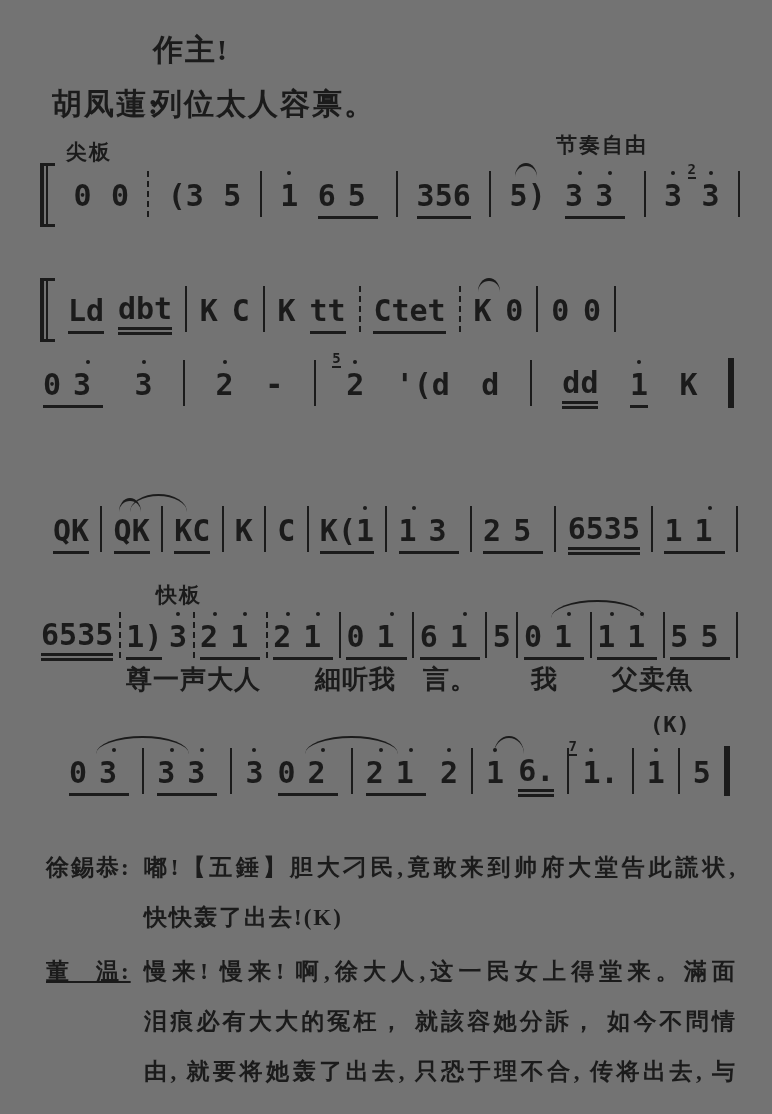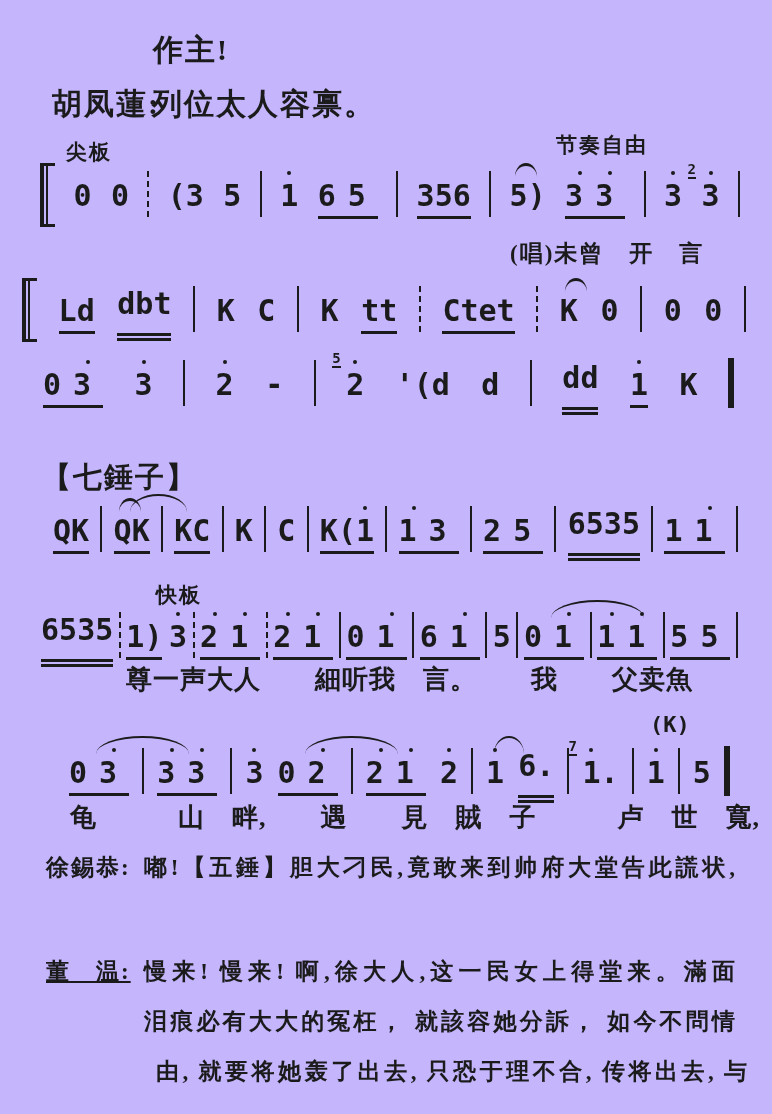--- a/index.html
+++ b/index.html
@@ -1,39 +1,39 @@
 <!DOCTYPE html>
 <html><head>
 <meta charset="utf-8">
 <title>score</title>
 <style>
   html,body{margin:0;padding:0;background:#e8e6e1;}
   .page{
     position:relative;width:772px;height:1114px;margin:0 auto;
-    background:#c4b5fd;color:#1b1b1b;overflow:hidden;
+    background:#737373;color:#1b1b1b;overflow:hidden;
     font-family:"Liberation Serif","DejaVu Serif",serif;
   }
   .abs{position:absolute;}
   .cn{font-family:"Liberation Serif","DejaVu Serif",serif;font-weight:bold;letter-spacing:2px;white-space:pre;}
   .small-label{font-size:21px;}
   .big{font-size:30px;}
   .dlg{font-size:23px;line-height:1.2;}
   .just{width:592px;text-align:justify;text-align-last:justify;letter-spacing:1px;}
   .lyric{font-size:26px;font-weight:bold;white-space:pre;letter-spacing:1px;}
 
   
   .mline{
     position:absolute;display:flex;align-items:center;justify-content:space-between;
     height:66px;font-family:"DejaVu Sans Mono","Liberation Mono",monospace;
     font-weight:bold;font-size:30px;
   }
   .mline .note{position:relative;display:inline-block;padding:0 1px;}
   .mline .txt{display:inline-block;padding-bottom:3px;border-bottom:3px solid transparent;}
   .mline .note.u1 .txt{border-bottom:3px solid #1b1b1b;}
-  .mline .note.u2 .txt{border-bottom:8px double #1b1b1b;padding-bottom:12px;}
+  .mline .note.u2 .txt{border-bottom:8px double #1b1b1b;padding-bottom:1px;}
   .mline .note.sp .txt{letter-spacing:12px;}
   .mline .ch{position:relative;display:inline-block;}
   .mline .ch.hi::before{
     content:"";position:absolute;top:-7px;left:50%;transform:translateX(-50%);
     width:4px;height:4px;background:#1b1b1b;border-radius:50%;
   }
   .mline .cap{
     position:absolute;top:-15px;left:6px;width:22px;height:11px;
     border-top:3px solid #1b1b1b;border-radius:50% 50% 0 0/100% 100% 0 0;
   }
@@ -82,23 +82,22 @@
       <span class="note u1"><span class="txt"><span class="ch">3</span><span class="ch">5</span><span class="ch">6</span></span></span>
       <span class="bar"></span>
       <span class="note"><span class="cap"></span><span class="txt"><span class="ch">5</span><span class="ch">)</span></span></span>
       <span class="note u1 sp"><span class="txt"><span class="ch hi">3</span><span class="ch hi">3</span></span></span>
       <span class="bar"></span>
       <span class="note"><span class="txt"><span class="ch hi">3</span></span></span>
       <span class="note"><span class="grace">2</span><span class="txt"><span class="ch hi">3</span></span></span>
       <span class="bar"></span>
     </div>
 
-  <div class="abs cn" style="left:510px;top:238px;font-size:23px;">(唱)未曾　开　言</div>
-
-  <div class="mline" style="left:22px;top:280px;width:724px;">
+
+  <div class="mline" style="left:40px;top:280px;width:576px;">
       <span class="brk"></span>
       <span class="note u1"><span class="txt"><span class="ch">L</span><span class="ch">d</span></span></span>
       <span class="note u2"><span class="txt"><span class="ch">d</span><span class="ch">b</span><span class="ch">t</span></span></span>
       <span class="bar"></span>
       <span class="note"><span class="txt"><span class="ch">K</span></span></span>
       <span class="note"><span class="txt"><span class="ch">C</span></span></span>
       <span class="bar"></span>
       <span class="note"><span class="txt"><span class="ch">K</span></span></span>
       <span class="note u1"><span class="txt"><span class="ch">t</span><span class="ch">t</span></span></span>
       <span class="bar dash"></span>
@@ -122,21 +121,20 @@
       <span class="note"><span class="grace">5</span><span class="txt"><span class="ch hi">2</span></span></span>
       <span class="note"><span class="txt"><span class="ch">'</span><span class="ch">(</span><span class="ch">d</span></span></span>
       <span class="note"><span class="txt"><span class="ch">d</span></span></span>
       <span class="bar"></span>
       <span class="note u2"><span class="txt"><span class="ch">d</span><span class="ch">d</span></span></span>
       <span class="note u1"><span class="txt"><span class="ch hi">1</span></span></span>
       <span class="note"><span class="txt"><span class="ch">K</span></span></span>
       <span class="fbar"></span>
     </div>
 
-  <div class="abs cn" style="left:42px;top:458px;font-size:29px;">【七錘子】</div>
 
   <div class="mline" style="left:52px;top:500px;width:686px;">
       <span class="note u1"><span class="txt"><span class="ch">Q</span><span class="ch">K</span></span></span>
       <span class="bar"></span>
       <span class="note u1"><span class="cap"></span><span class="arc"></span><span class="txt"><span class="ch">Q</span><span class="ch">K</span></span></span>
       <span class="bar"></span>
       <span class="note u1"><span class="txt"><span class="ch">K</span><span class="ch">C</span></span></span>
       <span class="bar"></span>
       <span class="note"><span class="txt"><span class="ch">K</span></span></span>
       <span class="bar"></span>
@@ -197,23 +195,23 @@
       <span class="note"><span class="arc"></span><span class="txt"><span class="ch hi">1</span></span></span>
       <span class="note u2"><span class="txt"><span class="ch">6</span><span class="ch">.</span></span></span>
       <span class="bar"></span>
       <span class="note"><span class="grace">7</span><span class="txt"><span class="ch hi">1</span><span class="ch">.</span></span></span>
       <span class="bar"></span>
       <span class="note"><span class="txt"><span class="ch hi">1</span></span></span>
       <span class="bar"></span>
       <span class="note"><span class="txt"><span class="ch">5</span></span></span>
       <span class="fbar"></span>
     </div>
-  <div class="abs lyric" style="left:70px;top:800px;">龟　　　山　畔,　　遇　　見　賊　子　　　卢　世　寬,</div>
 
   <div class="abs cn dlg" style="left:46px;top:854px;">徐錫恭:</div>
   <div class="abs cn dlg just" style="left:144px;top:854px;">嘟!【五錘】胆大刁民,竟敢来到帅府大堂告此謊状,</div>
+  <div class="abs cn dlg" style="left:144px;top:904px;">快快轰了出去!(K)</div>
 
   <div class="abs cn dlg" style="left:46px;top:958px;text-decoration:underline;">董　温:</div>
   <div class="abs cn dlg just" style="left:144px;top:958px;">慢来! 慢来! 啊,徐大人,这一民女上得堂来。滿面</div>
   <div class="abs cn dlg just" style="left:144px;top:1008px;">泪痕必有大大的冤枉， 就該容她分訴， 如今不問情</div>
-  <div class="abs cn dlg just" style="left:144px;top:1058px;margin-left:12px;">由, 就要将她轰了出去, 只恐于理不合, 传将出去, 与</div>
+  <div class="abs cn dlg just" style="left:144px;top:1058px;">由, 就要将她轰了出去, 只恐于理不合, 传将出去, 与</div>
 
 </div>
 
 </body></html>

